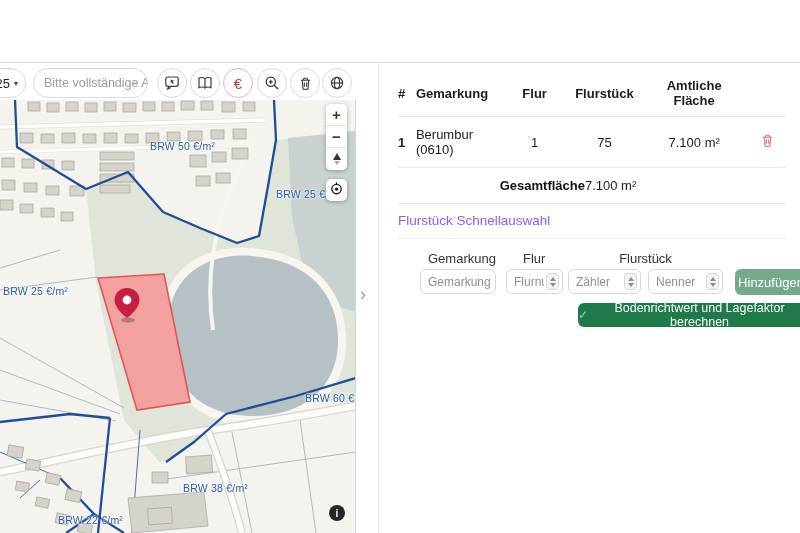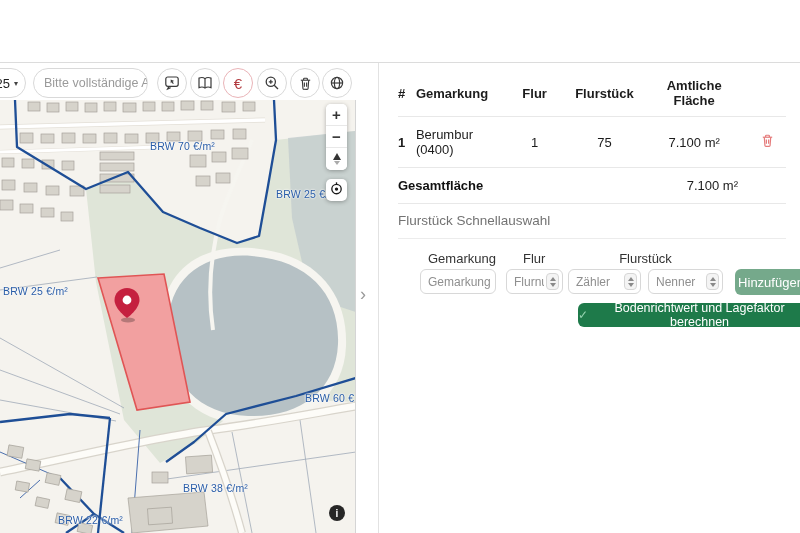--- a/index.html
+++ b/index.html
@@ -55,25 +55,25 @@
   table.flur .r { text-align: center; padding-right: 12px; }
   table.flur tr { border-bottom: 1px solid #e8e8e8; }
   .col-num { width: 18px; }
   .col-gem { width: 95px; }
   .col-flur { width: 48px; }
   .col-fst { width: 92px; }
   .col-fl { width: 100px; }
   .col-trash { width: 36px; }
   .trash-btn { background: none; border: none; cursor: pointer; padding: 0 0 0 10px; }
 
-  .total-row { display: flex; justify-content: space-between; align-items: center; font-size: 13px; padding: 10px 0; border-bottom: 1px solid #e8e8e8; }
+  .total-row { display: flex; justify-content: center; align-items: center; font-size: 13px; padding: 10px 0; border-bottom: 1px solid #e8e8e8; }
   .total-row .lbl { font-weight: 700; color: #111; }
   .total-row .val { margin-right: 48px; color: #1c1c1c; }
 
-  .section-label { font-size: 13.5px; color: #737373; padding: 9px 0 10px 0; border-bottom: 1px solid #ececec; }
+  .section-label { font-size: 13.5px; color: #8b5cf6; padding: 9px 0 10px 0; border-bottom: 1px solid #ececec; }
 
   .form-zone { position: relative; height: 100px; margin-top: 12px; font-size: 13px; color: #333; }
   .flabel { position: absolute; top: 0; }
   .flabel.l-gem { left: 30px; }
   .flabel.l-flur { left: 125px; }
   .flabel.l-fst { left: 170px; width: 155px; text-align: center; }
   .finput { position: absolute; top: 18px; height: 25px; border: 1px solid #d8d8d8; border-radius: 6px; background: #fff; display: flex; align-items: center; overflow: hidden; }
   .finput input { border: none; outline: none; font-size: 12px; color: #333; width: 100%; padding: 0 2px 0 7px; background: transparent; font-family: "Liberation Sans", sans-serif; }
   .finput input::placeholder { color: #8f8f8f; }
   .stepper { flex: none; width: 13px; height: 17px; margin-right: 3px; background: #f4f4f4; border: 1px solid #d6d6d6; border-radius: 4px; display: flex; flex-direction: column; align-items: center; justify-content: center; gap: 2px; }
@@ -276,21 +276,21 @@
         <path d="M98,178 L164,174 L190,302 L137,310 Z" fill="#f2a0a0" stroke="#e05555" stroke-width="1.6"></path>
 
         <ellipse cx="128" cy="220" rx="7" ry="2.4" fill="rgba(0,0,0,.25)"></ellipse>
         <g>
           <path d="M127,188 c-7,0 -12.5,5.4 -12.5,12 c0,9 12.5,18 12.5,18 s12.5,-9 12.5,-18 c0,-6.6 -5.5,-12 -12.5,-12 z" fill="#c5203f"></path>
           <circle cx="127" cy="200" r="4.4" fill="#ffffff"></circle>
         </g>
       </svg>
 
       <div id="brw-layer">
-          <div class="brw" style="left: 150px; top: 40px;">BRW 70 €/m²</div>
+          <div class="brw" style="left: 150px; top: 40px;">BRW 50 €/m²</div>
           <div class="brw" style="left: 276px; top: 88px;">BRW 25 €/m²</div>
           <div class="brw" style="left: 3px; top: 185px;">BRW 25 €/m²</div>
           <div class="brw" style="left: 305px; top: 292px;">BRW 60 €</div>
           <div class="brw" style="left: 183px; top: 382px; text-align: center;">BRW 38 €/m²</div>
           <div class="brw" style="left: 58px; top: 414px;">BRW 22 €/m²</div>
         </div>
 
       <div class="ctrl-group">
         <div class="ctrl-btn">
             <span>+</span>
@@ -340,21 +340,21 @@
           <tr>
         <th>#</th>
         <th>Gemarkung</th>
         <th class="c">Flur</th>
         <th class="c">Flurstück</th>
         <th class="r">Amtliche Fläche</th>
         <th></th>
       </tr>
       <tr>
         <td style="font-weight:700">1</td>
-        <td>Berumbur (0400)</td>
+        <td>Berumbur (0610)</td>
         <td class="c">1</td>
         <td class="c">75</td>
         <td class="r">7.100 m²</td>
         <td>
           <button class="trash-btn">
             <span>
               <svg width="15" height="15" viewBox="0 0 16 16" fill="none" stroke="#e57b7b" stroke-width="1.3">
                 <path d="M3,4.5 H13"></path>
                 <path d="M6,4.3 V3.2 a.8,.8 0 0 1 .8,-.8 h2.4 a.8,.8 0 0 1 .8,.8 V4.3"></path>
                 <path d="M4.6,4.5 l.65,8.8 a1,1 0 0 0 1,.9 h3.5 a1,1 0 0 0 1,-.9 l.65,-8.8"></path>

